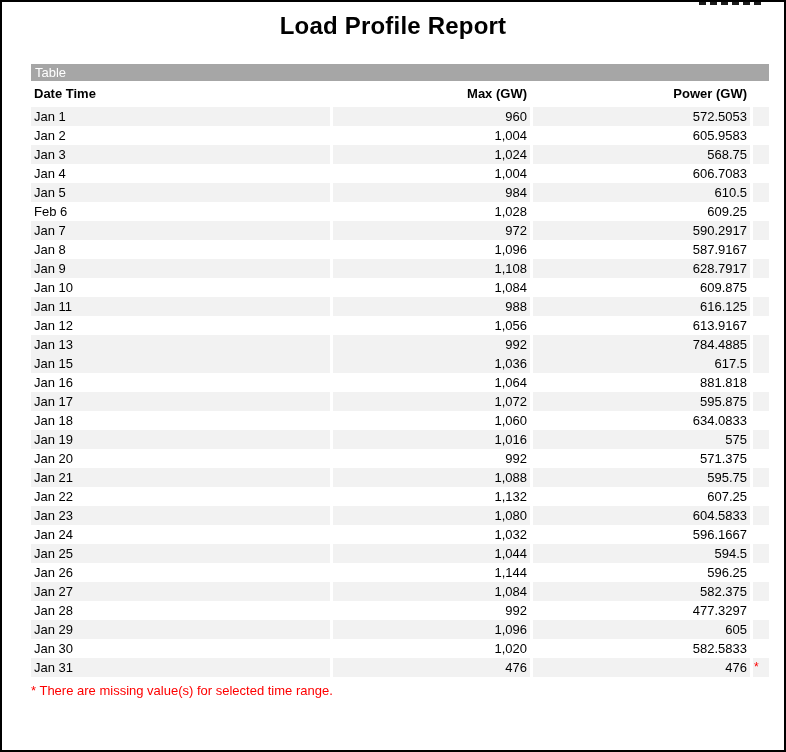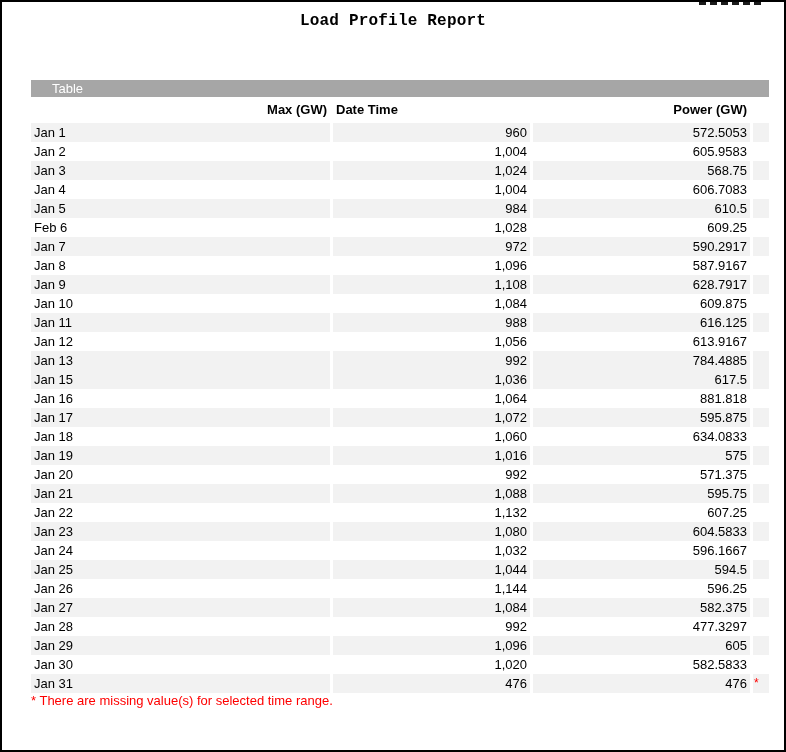--- a/index.html
+++ b/index.html
@@ -18,37 +18,36 @@
     position: absolute;
     top: 0;
     left: 697px;
     width: 64px;
     height: 3px;
     background: repeating-linear-gradient(90deg, #1a1a1a 0 7px, transparent 7px 11px);
   }
   .report-title {
     margin: 10px 0 0 0;
     text-align: center;
-    font-size: 16px;
+    font-size: 24px;
     font-weight: bold;
     letter-spacing: 0.2px;
-    font-family: Liberation Mono, monospace;
   }
   .content {
     margin-left: 29px;
     width: 738px;
   }
   .section-bar {
-    margin-top: 50px;
+    margin-top: 24px;
     height: 17px;
     line-height: 17px;
     background: var(--section-bar, #a6a6a6);
     color: #fff;
     font-size: 13px;
-    padding-left: 21px;
+    padding-left: 4px;
     box-sizing: border-box;
   }
   .tbl { margin-top: 0; }
   .row {
     display: grid;
     grid-template-columns: 299px 197px 217px 16px;
     column-gap: 3px;
     height: 19px;
     line-height: 19px;
     font-size: 13px;
@@ -62,20 +61,21 @@
   .cell { overflow: hidden; white-space: nowrap; }
   .cell.date { padding-left: 3px; }
   .cell.num { text-align: right; padding-right: 3px; }
   .cell.flagcell {
     color: var(--alert-red, #f00);
     font-size: 12px;
     padding-left: 1px;
   }
   .row.stripe .cell { background: var(--stripe, #f2f2f2); }
   .footnote {
+    margin-top: 6px;
     font-size: 13px;
     line-height: 15px;
     color: var(--alert-red, #f00);
   }
 </style>
 </head>
 <body>
 
 <div class="page">
 
@@ -84,22 +84,22 @@
   <h1 class="report-title">Load Profile Report</h1>
 
   <div class="content">
 
     <div class="section-bar">
       <span>Table</span>
     </div>
 
     <div class="tbl">
       <div class="row header">
+        <div class="cell date">Date Time</div>
         <div class="cell num">Max (GW)</div>
-        <div class="cell date">Date Time</div>
         <div class="cell num">Power (GW)</div>
         <div class="cell flagcell"></div>
       </div>
       <div id="rows">
   <div class="row stripe">
     <div class="cell date">Jan 1</div>
     <div class="cell num max">960</div>
     <div class="cell num pow">572.5053</div>
     <div class="cell flagcell"></div>
   </div>

